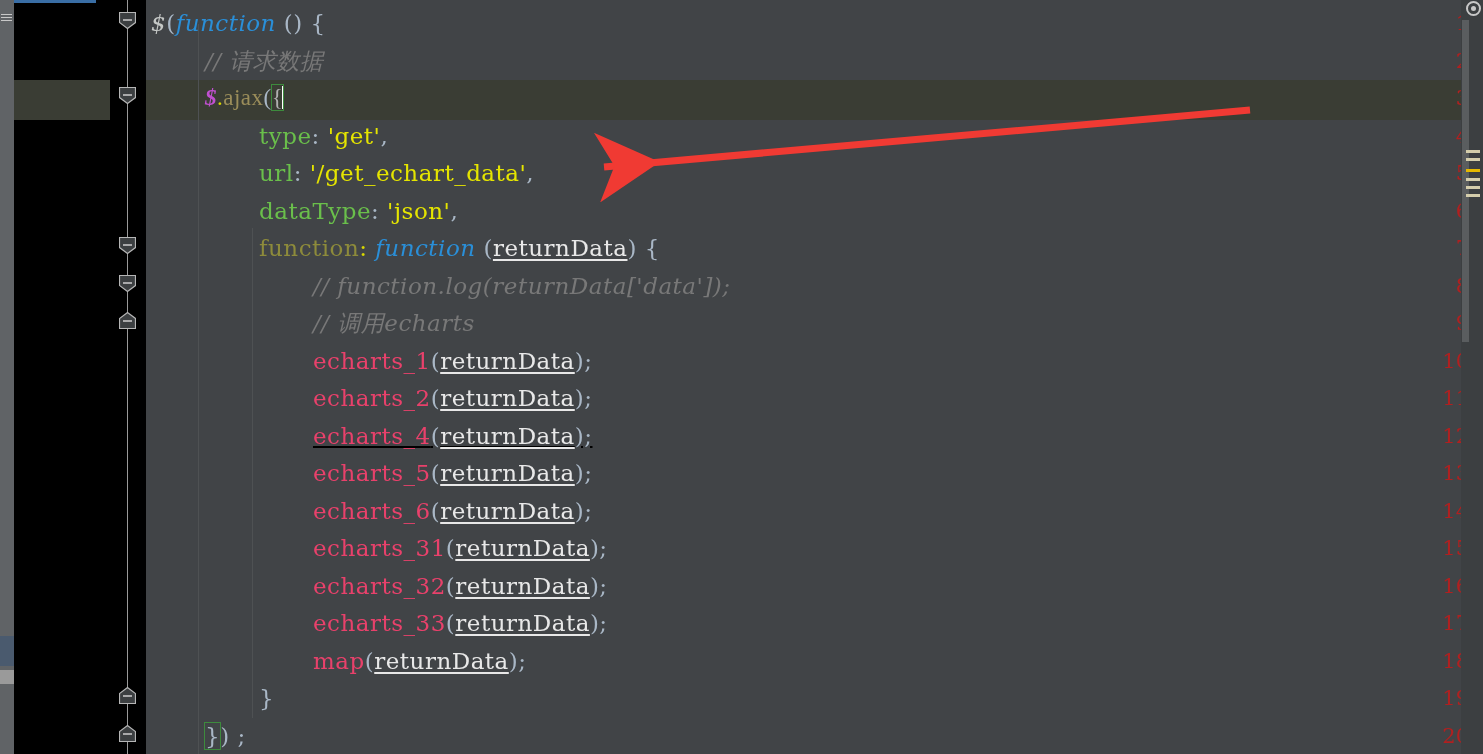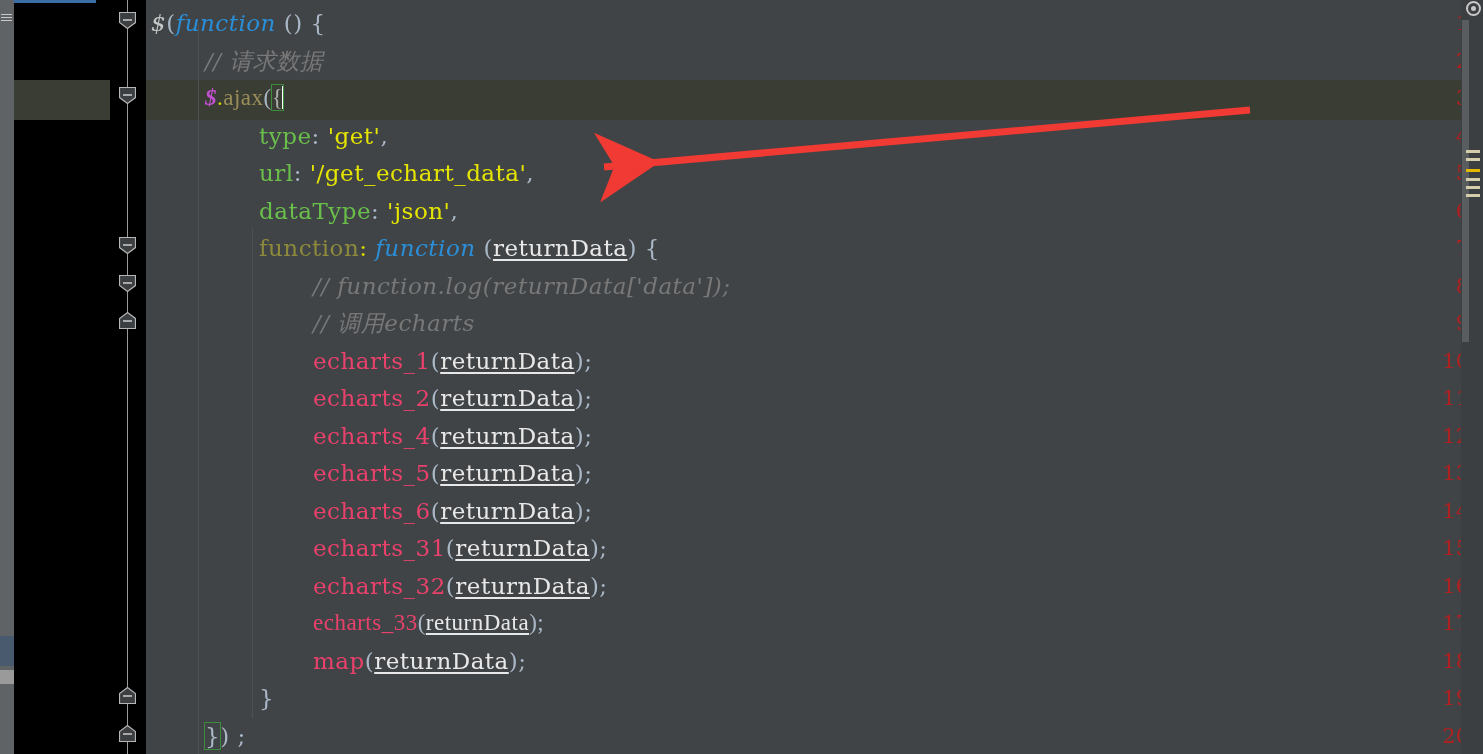--- a/index.html
+++ b/index.html
@@ -313,26 +313,26 @@
         <div class="code-line" style="top: 48.5px; left: 59px;"><span class="t-comment">// 请求数据</span></div>
         <div class="code-line" style="top: 86px; left: 59px; font-family: Liberation Serif, serif;"><span class="t-dollar2">$</span><span class="t-colon">.</span><span class="t-ident">ajax</span><span class="t-punct">(</span><span class="t-brace brace-match">{</span><span class="caret"></span></div>
         <div class="code-line" style="top: 123.5px; left: 113px;"><span class="t-key">type</span><span class="t-plain">:</span><span class="t-str"> 'get'</span><span class="t-plain">,</span></div>
         <div class="code-line" style="top: 161px; left: 113px;"><span class="t-key">url</span><span class="t-plain">:</span><span class="t-str"> '/get_echart_data'</span><span class="t-plain">,</span></div>
         <div class="code-line" style="top: 198.5px; left: 113px;"><span class="t-key">dataType</span><span class="t-plain">:</span><span class="t-str"> 'json'</span><span class="t-plain">,</span></div>
         <div class="code-line" style="top: 236px; left: 113px;"><span class="t-keyb">function</span><span class="t-colon">:</span><span class="t-plain"> </span><span class="t-kw">function</span><span class="t-punct"> (</span><span class="t-param">returnData</span><span class="t-punct">) {</span></div>
         <div class="code-line" style="top: 273.5px; left: 167px;"><span class="t-comment">// function.log(returnData['data']);</span></div>
         <div class="code-line" style="top: 311px; left: 167px;"><span class="t-comment">// 调用echarts</span></div>
         <div class="code-line" style="top: 348.5px; left: 167px;"><span class="t-fn">echarts_1</span><span class="t-punct">(</span><span class="t-param">returnData</span><span class="t-punct">);</span></div>
         <div class="code-line" style="top: 386px; left: 167px;"><span class="t-fn">echarts_2</span><span class="t-punct">(</span><span class="t-param">returnData</span><span class="t-punct">);</span></div>
-        <div class="code-line" style="top: 423.5px; left: 167px;"><span class="t-fn">echarts_4</span><span class="t-punct">(</span><span class="t-param">returnData</span><span class="t-punct">);</span></div>
+        <div class="code-line" style="top: 423.5px; left: 167px; text-decoration: underline;"><span class="t-fn">echarts_4</span><span class="t-punct">(</span><span class="t-param">returnData</span><span class="t-punct">);</span></div>
         <div class="code-line" style="top: 461px; left: 167px;"><span class="t-fn">echarts_5</span><span class="t-punct">(</span><span class="t-param">returnData</span><span class="t-punct">);</span></div>
         <div class="code-line" style="top: 498.5px; left: 167px;"><span class="t-fn">echarts_6</span><span class="t-punct">(</span><span class="t-param">returnData</span><span class="t-punct">);</span></div>
         <div class="code-line" style="top: 536px; left: 167px;"><span class="t-fn">echarts_31</span><span class="t-punct">(</span><span class="t-param">returnData</span><span class="t-punct">);</span></div>
         <div class="code-line" style="top: 573.5px; left: 167px;"><span class="t-fn">echarts_32</span><span class="t-punct">(</span><span class="t-param">returnData</span><span class="t-punct">);</span></div>
-        <div class="code-line" style="top: 611px; left: 167px; font-family: Liberation Serif, serif;"><span class="t-fn">echarts_33</span><span class="t-punct">(</span><span class="t-param">returnData</span><span class="t-punct">);</span></div>
+        <div class="code-line" style="top: 611px; left: 167px;"><span class="t-fn">echarts_33</span><span class="t-punct">(</span><span class="t-param">returnData</span><span class="t-punct">);</span></div>
         <div class="code-line" style="top: 648.5px; left: 167px;"><span class="t-fn">map</span><span class="t-punct">(</span><span class="t-param">returnData</span><span class="t-punct">);</span></div>
         <div class="code-line" style="top: 686px; left: 113px;"><span class="t-punct">}</span></div>
         <div class="code-line" style="top: 723.5px; left: 59px;"><span class="t-punct brace-match">}</span><span class="t-punct">)</span><span class="t-punct"> ;</span></div>
       </div>
   </div>
 
   <div class="top-blue"></div>
 
   <div class="right-bar">
     <div class="scroll-thumb"></div>

